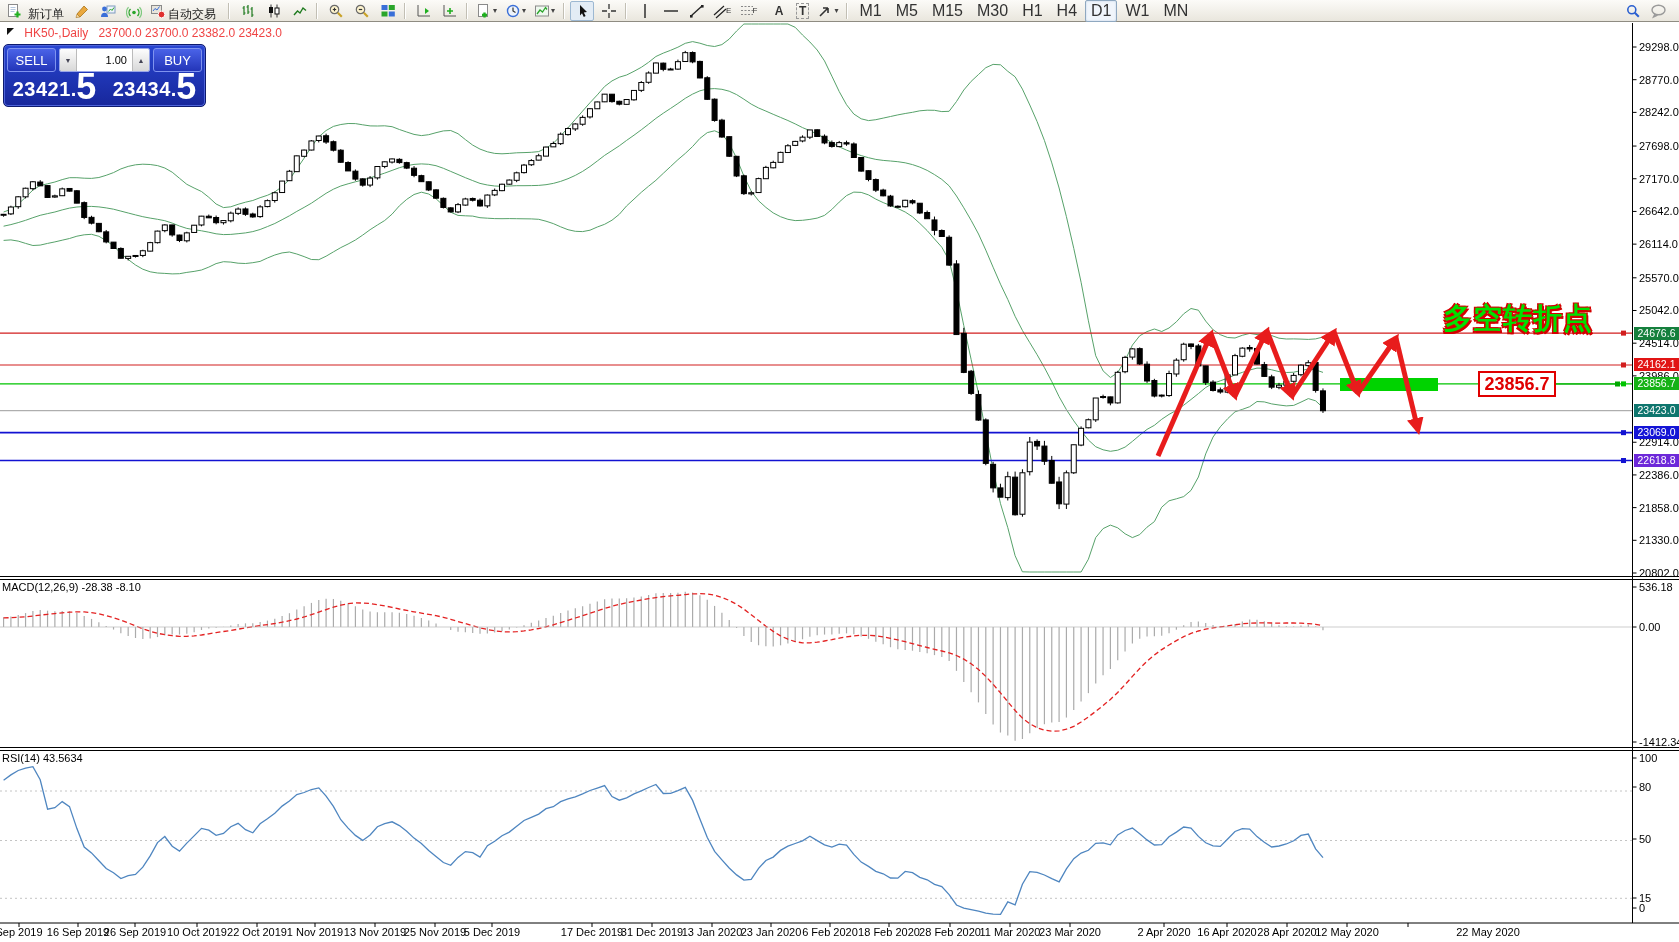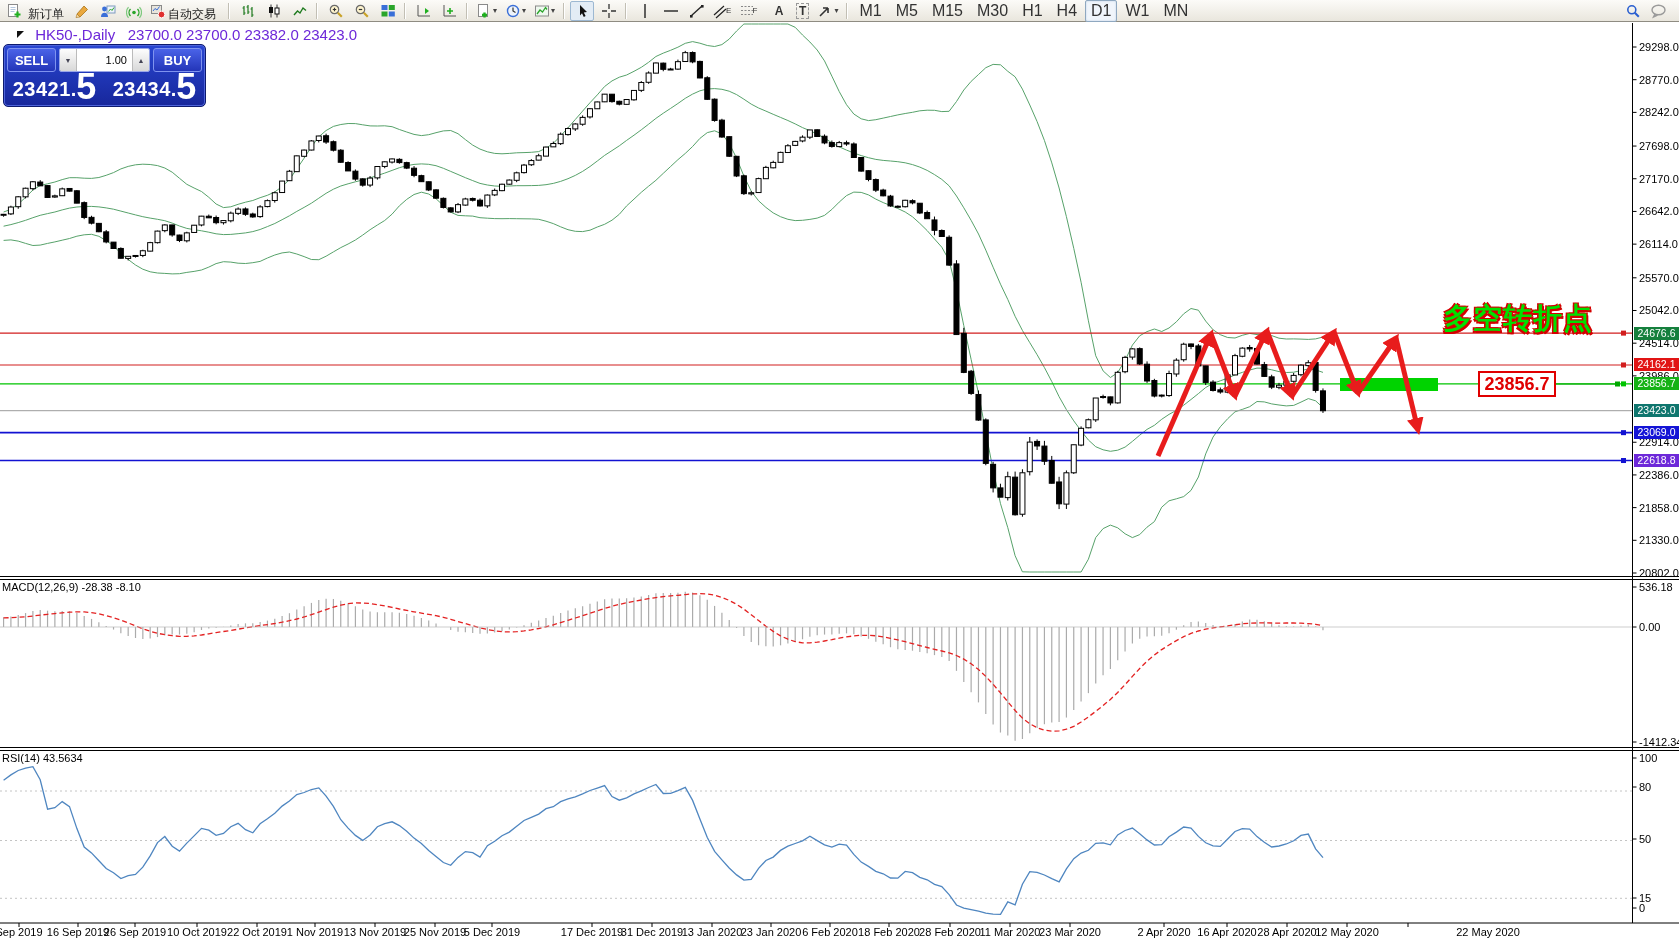--- a/index.html
+++ b/index.html
@@ -15,29 +15,29 @@
   .tbtn.pressed{background:#e3ecf5;border-color:#9db8d2;}
   .tlabel{margin:8px 4px 0 2px;white-space:nowrap;}
   .sep{width:1px;height:16px;background:#c2bfb4;border-right:1px solid #fff;margin:0 4px;}
   .dd{font-size:8px;color:#444;margin-left:1px;}
   .tf{font-size:16px;color:#333;padding:1px 5px;margin:0 1px;border:1px solid transparent;border-radius:2px;}
   .tf.active{background:#f0f5fb;border-color:#8fa8c0;box-shadow:inset 0 0 2px #b9cfe2;}
   .letter{font-weight:bold;font-size:12px;color:#333;}
   .sub{font-size:8px;color:#333;margin-left:-1px;vertical-align:sub;}
   #tb-right{position:absolute;right:8px;top:1px;display:flex;align-items:center;}
   
-  #title-bar{position:absolute;left:17px;top:26px;z-index:6;font-size:15px;color:#6d28d9;white-space:nowrap;}
+  #title-bar{position:absolute;left:7px;top:26px;z-index:6;font-size:12px;color:#ef4444;white-space:nowrap;}
   #title-bar .tri{display:inline-block;margin-right:5px;}
   
   #one-click{position:absolute;left:3px;top:44px;width:201px;height:61px;z-index:7;
     background:linear-gradient(#2946d2,#17279b);border:1px solid #0d1a6e;border-radius:5px;
     box-shadow:inset 0 0 0 1px #4e64da;color:#fff;}
   .oc-row1{position:absolute;left:3px;top:3px;right:3px;height:22px;display:flex;}
   .oc-btn{width:47px;height:22px;border:1px solid #7f93ef;border-radius:3px;
-    background:linear-gradient(#4a63e8,#2335b8);color:#fff;font-size:13px;font-weight:bold;
+    background:linear-gradient(#4a63e8,#2335b8);color:#fff;font-size:13px;font-weight:normal;
     display:flex;align-items:center;justify-content:center;}
   .oc-vol{flex:1;margin:0 3px;height:22px;display:flex;border:1px solid #9aa7e8;border-radius:2px;overflow:hidden;}
   .oc-spin{width:16px;background:linear-gradient(#fdfdfd,#d8d8d8);color:#445;font-size:7px;
     display:flex;align-items:center;justify-content:center;border-right:1px solid #bbb;}
   .oc-spin.up{border-left:1px solid #bbb;border-right:none;}
   .oc-vol input{flex:1;border:none;outline:none;text-align:right;padding-right:5px;font-size:11px;color:#000;min-width:0;}
   .oc-prices{position:absolute;left:3px;top:27px;right:3px;bottom:3px;display:flex;gap:5px;}
   .oc-price{flex:1;display:flex;align-items:flex-end;justify-content:center;padding-bottom:2px;}
   .p-int{font-size:20px;font-weight:bold;letter-spacing:0.5px;}
   .p-dot{font-size:20px;font-weight:bold;}

